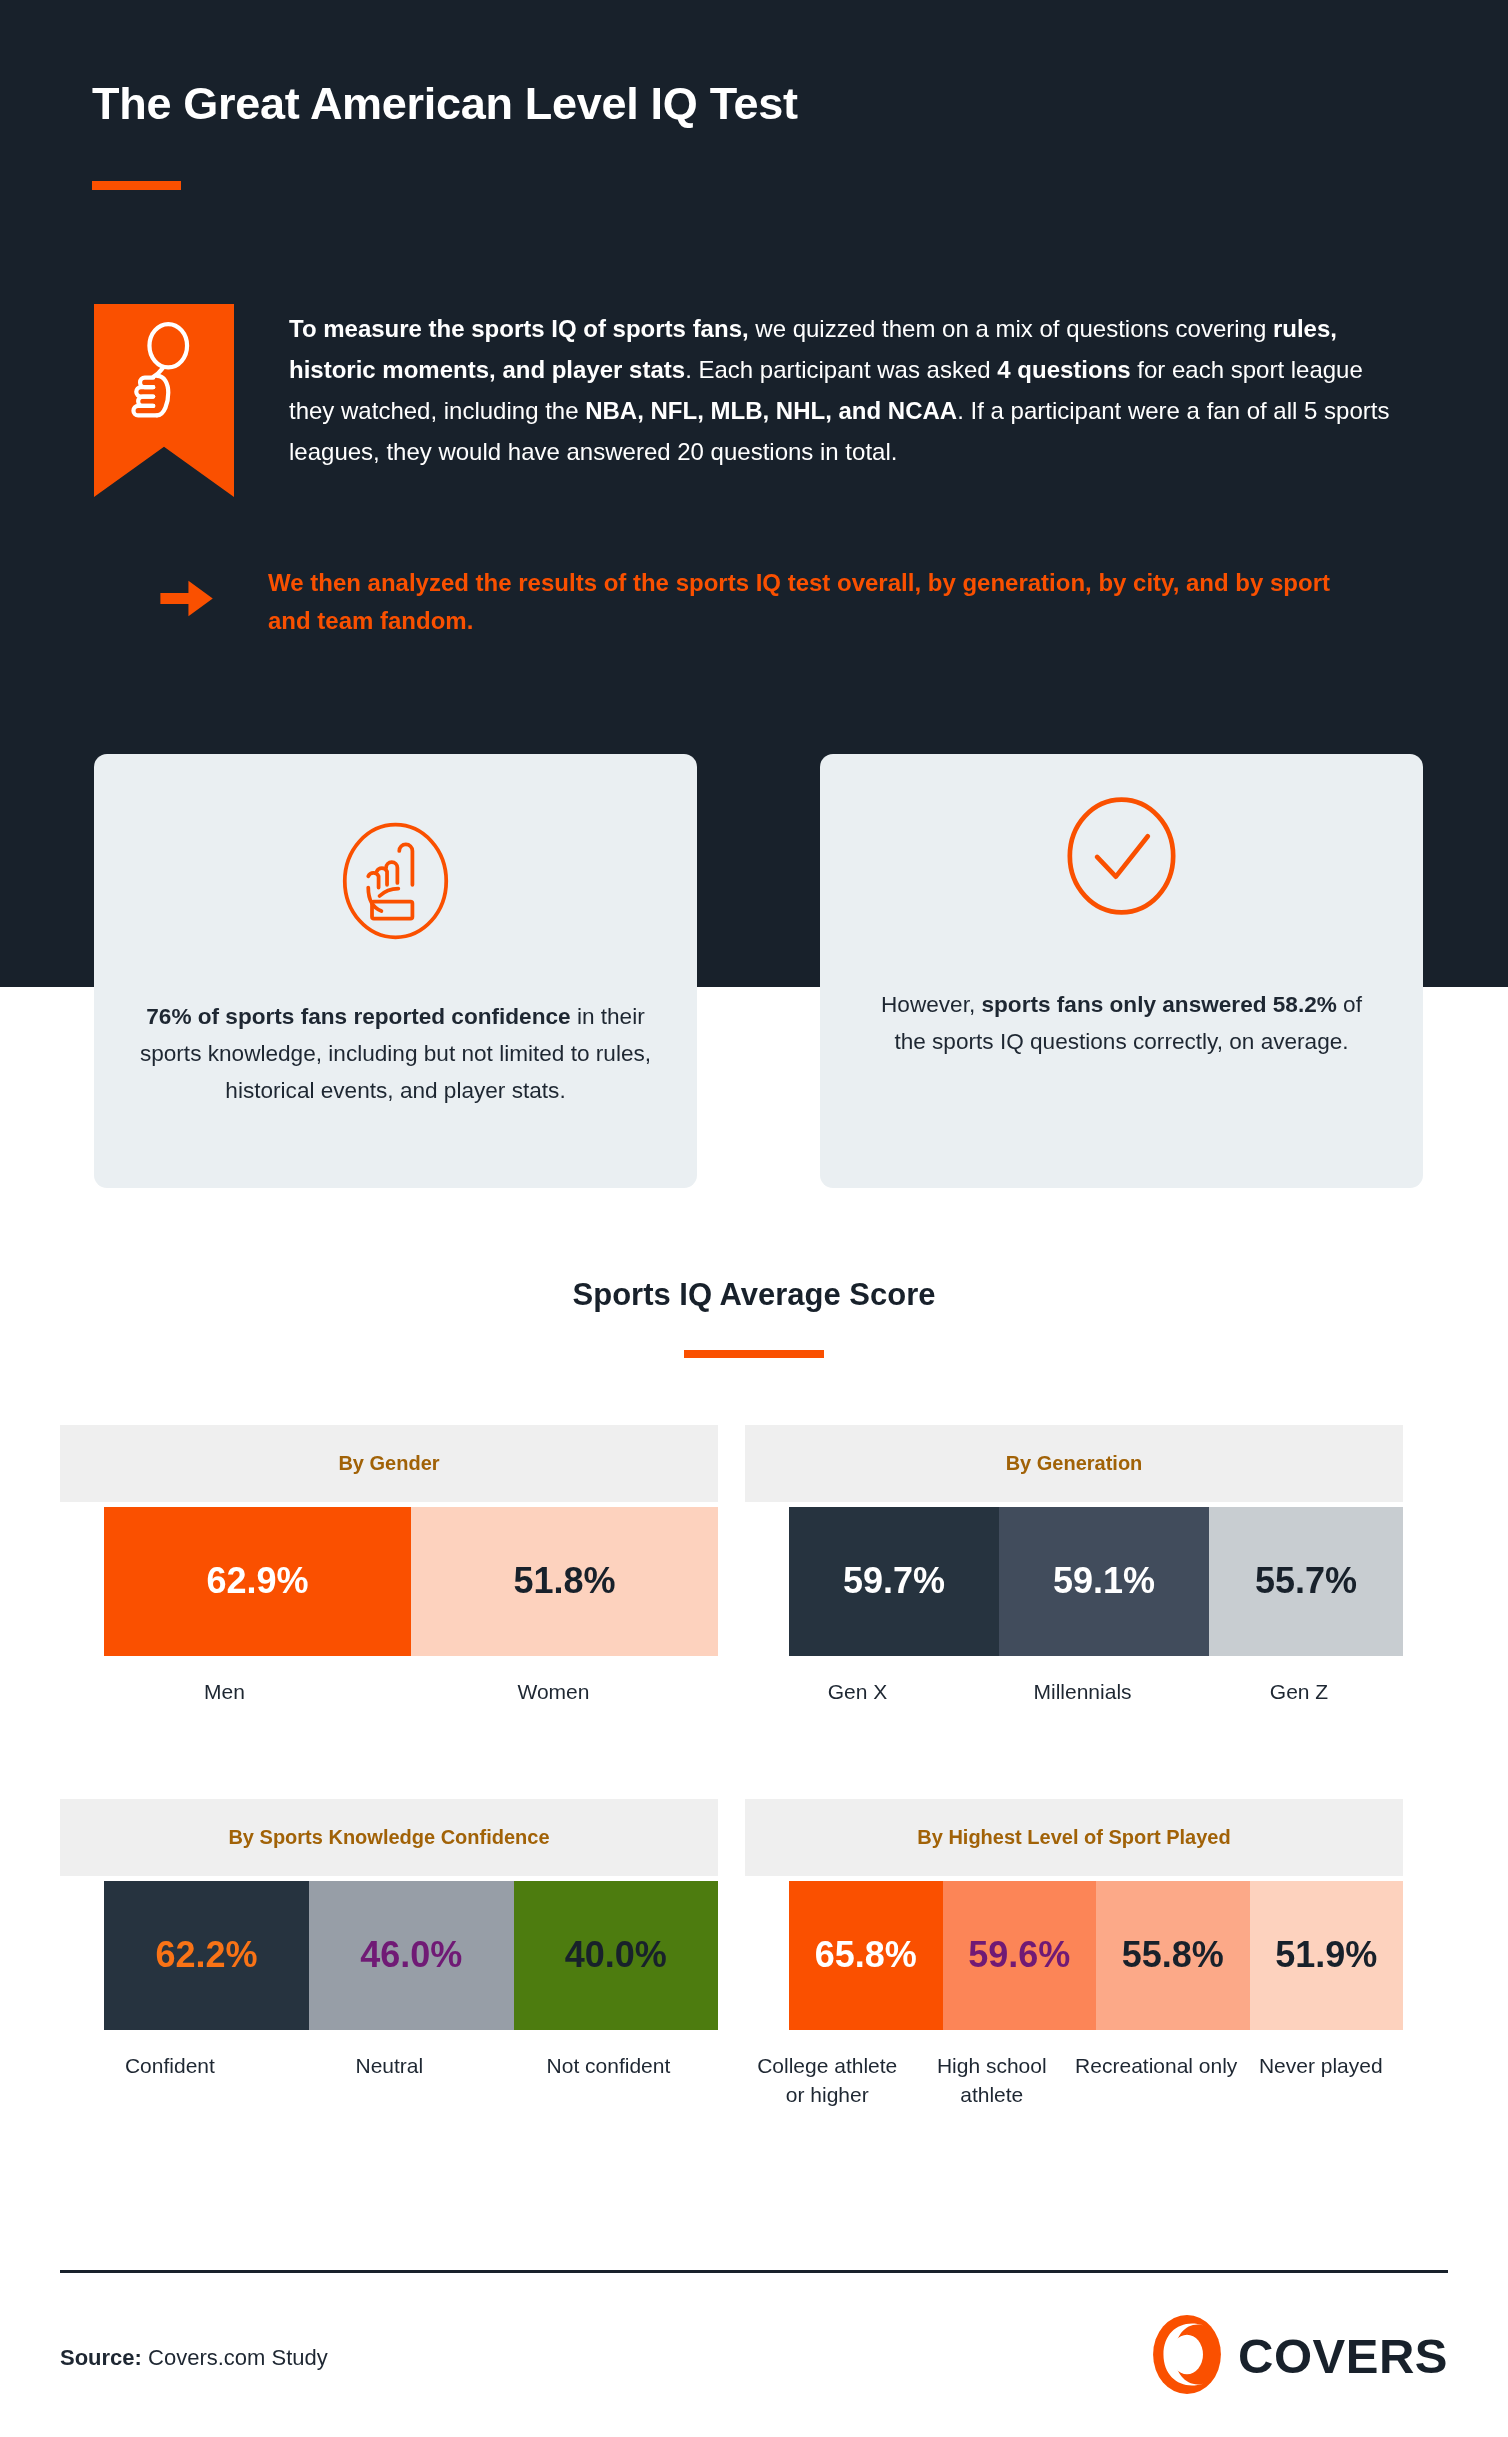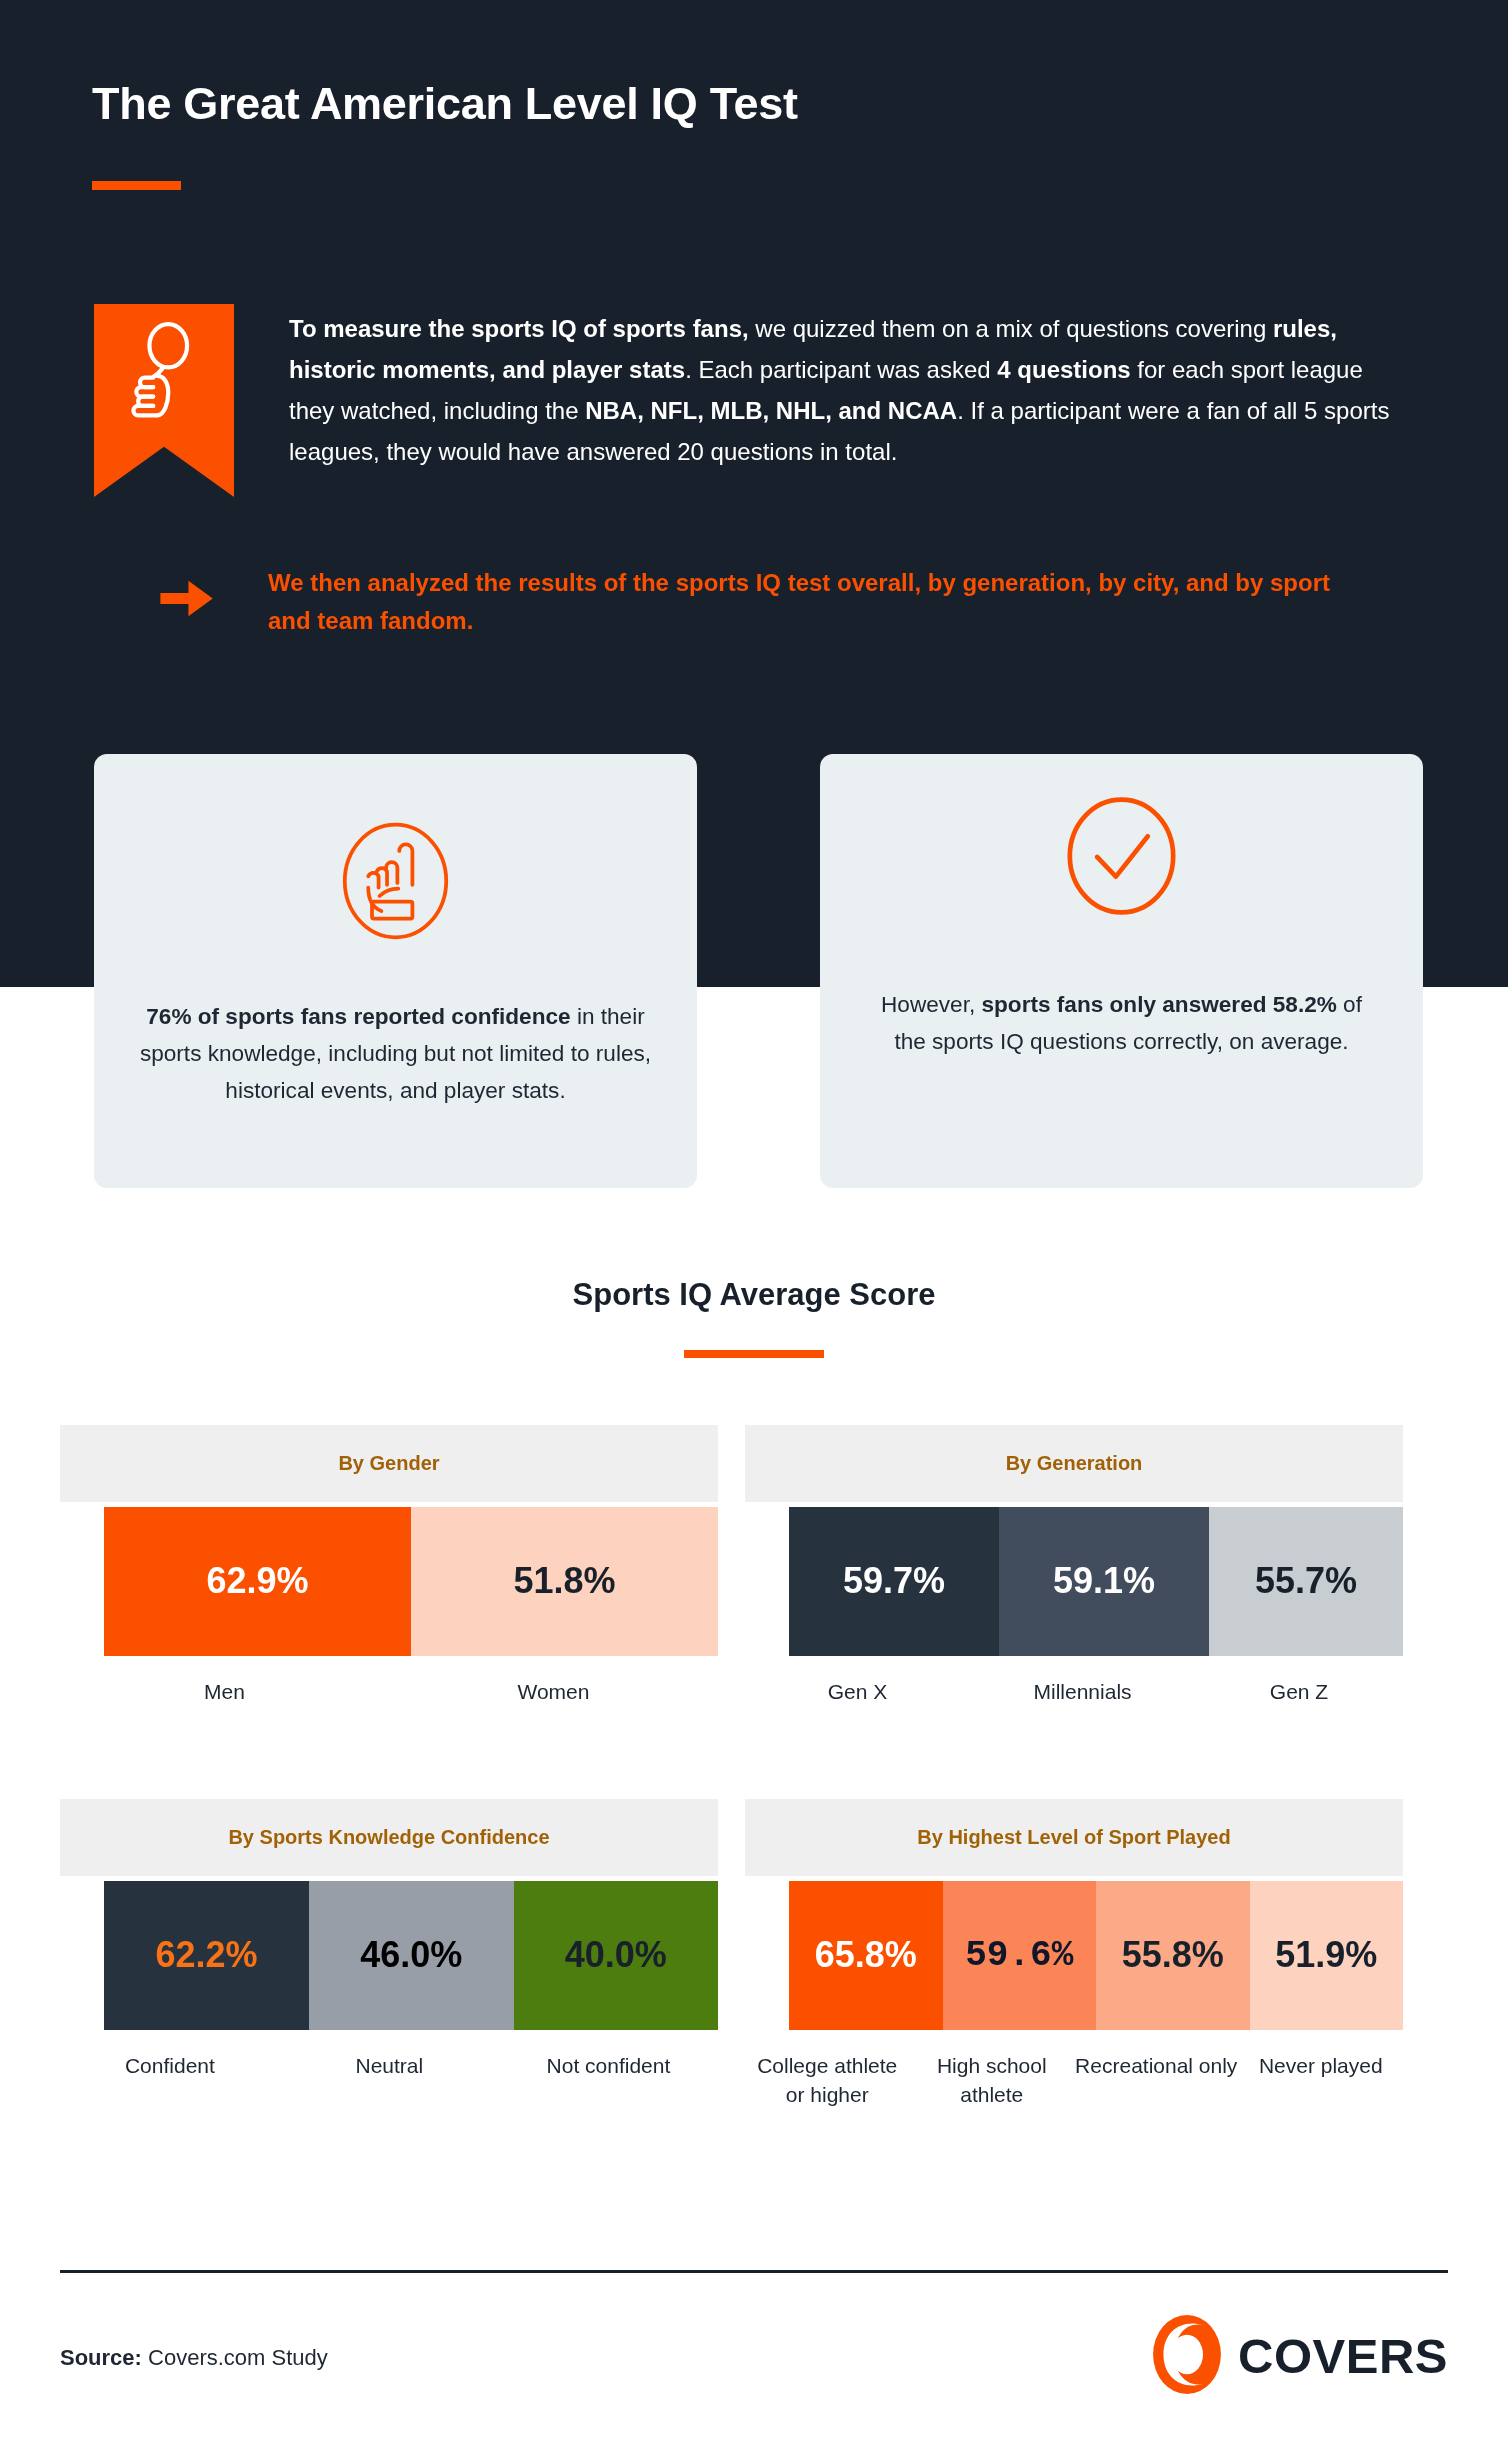--- a/index.html
+++ b/index.html
@@ -208,34 +208,34 @@
       <div class="labels">
         <div class="bar-label" style="width: 34.2%;">Gen X</div>
         <div class="bar-label" style="width: 34.2%;">Millennials</div>
         <div class="bar-label" style="width: 31.6%;">Gen Z</div>
       </div>
     </div>
   <div class="chart" id="chart-confidence">
       <div class="chart-head">By Sports Knowledge Confidence</div>
       <div class="bars">
         <div class="bar" style="width: 33.4%; background: rgb(38, 51, 63); color: #f97316;">62.2%</div>
-        <div class="bar" style="width: 33.3%; background: rgb(151, 158, 167); color: #000000;">46.0%</div>
+        <div class="bar" style="width: 33.3%; background: rgb(151, 158, 167); color: #701a75;">46.0%</div>
         <div class="bar" style="width: 33.3%; background: #4d7c0f; color: rgb(24, 33, 43);">40.0%</div>
       </div>
       <div class="labels">
         <div class="bar-label" style="width: 33.4%;">Confident</div>
         <div class="bar-label" style="width: 33.3%;">Neutral</div>
         <div class="bar-label" style="width: 33.3%;">Not confident</div>
       </div>
     </div>
   <div class="chart" id="chart-sport">
       <div class="chart-head">By Highest Level of Sport Played</div>
       <div class="bars">
         <div class="bar" style="width: 25%; background: rgb(250, 80, 0); color: rgb(255, 255, 255);">65.8%</div>
-        <div class="bar" style="width: 25%; background: rgb(252, 133, 87); color: #0f172a; font-family: Liberation Mono, monospace;">59.6%</div>
+        <div class="bar" style="width: 25%; background: rgb(252, 133, 87); color: #701a75;">59.6%</div>
         <div class="bar" style="width: 25%; background: rgb(252, 169, 136); color: rgb(24, 33, 43);">55.8%</div>
         <div class="bar" style="width: 25%; background: rgb(253, 210, 190); color: rgb(24, 33, 43);">51.9%</div>
       </div>
       <div class="labels">
         <div class="bar-label" style="width: 25%;">College athlete or higher</div>
         <div class="bar-label" style="width: 25%;">High school athlete</div>
         <div class="bar-label" style="width: 25%;">Recreational only</div>
         <div class="bar-label" style="width: 25%;">Never played</div>
       </div>
     </div>

